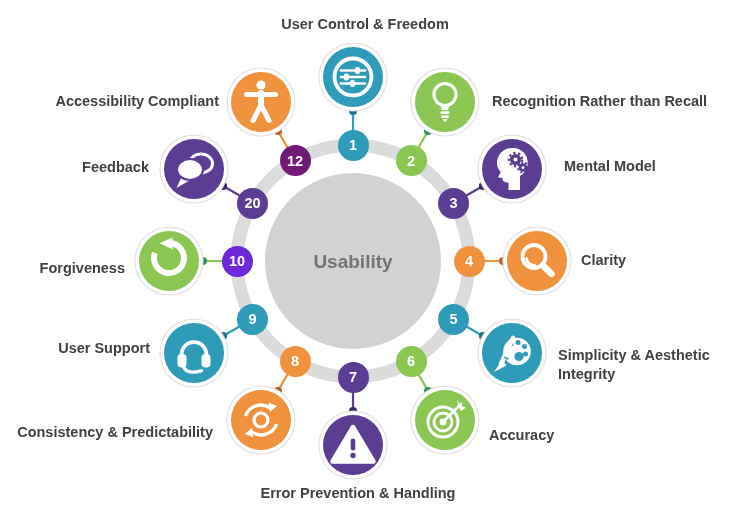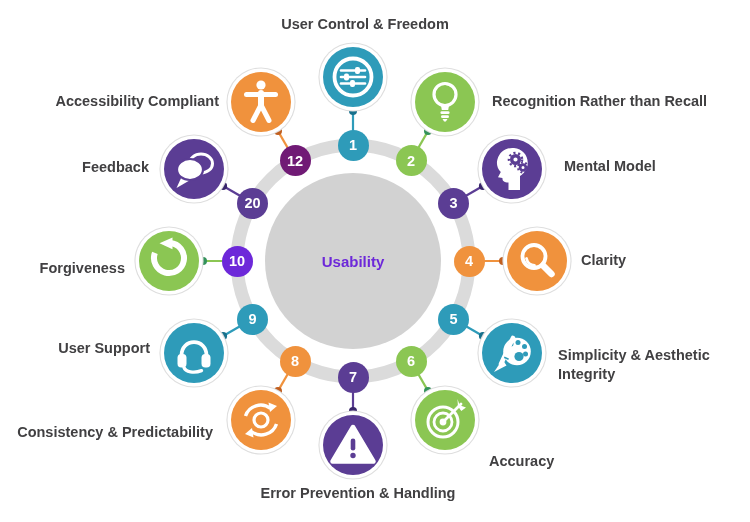--- a/index.html
+++ b/index.html
@@ -2,22 +2,22 @@
 <html><head>
 <meta charset="utf-8">
 <style>
   html,body{margin:0;padding:0;background:#fff;}
   .stage{
     position:relative;width:750px;height:522px;background:#fff;overflow:hidden;
     font-family:"Liberation Sans","DejaVu Sans",sans-serif;
   }
   .base-svg{position:absolute;left:0;top:0;}
   .hub-label{
-    position:absolute;text-align:center;font-weight:bold;font-size:15px;line-height:25px;
-    color:#6d28d9;transform:translate(-50%,-50%);
+    position:absolute;text-align:center;font-weight:bold;font-size:19px;line-height:25px;
+    color:#737373;transform:translate(-50%,-50%);
   }
   .icon-circle{
     position:absolute;width:60px;height:60px;border-radius:50%;
     box-shadow:0 0 0 3.5px #fff,0 0 0 4.6px #DEDEDE;
   }
   .icon-circle svg{position:absolute;left:0;top:0;}
   .badge{
     position:absolute;width:31px;height:31px;border-radius:50%;color:#fff;
     font-weight:bold;font-size:14.5px;display:flex;align-items:center;justify-content:center;
   }
@@ -139,21 +139,21 @@
           <g fill="none" stroke="#fff">
             <circle cx="28" cy="32" r="15" stroke-width="3"></circle>
             <circle cx="28" cy="32" r="9" stroke-width="2.8"></circle>
           </g>
    <circle cx="28" cy="32" r="3.4" fill="#fff"></circle>
    <line x1="29" y1="31" x2="46" y2="14" stroke="#fff" stroke-width="2.8" stroke-linecap="round"></line>
    <path d="M42.5 9 l2.2 6.3 6.3 2.2 -4.7 3.4 -3.4 -4.7 Z" fill="#fff"></path>
         </svg>
       </div>
       <div class="badge" style="left: 395.5px; top: 345.959px; background: rgb(139, 198, 83);">6</div>
-      <div class="node-label anchor-left" style="left: 489px; top: 461px; text-align: right;">Accuracy</div>
+      <div class="node-label anchor-left" style="left: 489px; top: 435px; text-align: right;">Accuracy</div>
       <div class="icon-circle" style="left: 323px; top: 415px; background: rgb(91, 61, 148);">
         <svg width="60" height="60" viewBox="0 0 60 60">
           <path d="M30 12 L50.5 46.5 H9.5 Z" fill="#fff" stroke="#fff" stroke-width="4.5" stroke-linejoin="round"></path>
    <rect x="27.7" y="23.5" width="4.6" height="12" rx="2.3" fill="#5B3D94"></rect>
           <circle cx="30" cy="40.5" r="2.7" fill="#5B3D94"></circle>
         </svg>
       </div>
       <div class="badge" style="left: 337.5px; top: 361.5px; background: rgb(91, 61, 148);">7</div>
       <div class="node-label anchor-center" style="left: 358px; top: 493px;">Error Prevention &amp; Handling</div>
       <div class="icon-circle" style="left: 231px; top: 390.349px; background: rgb(240, 146, 61);">

